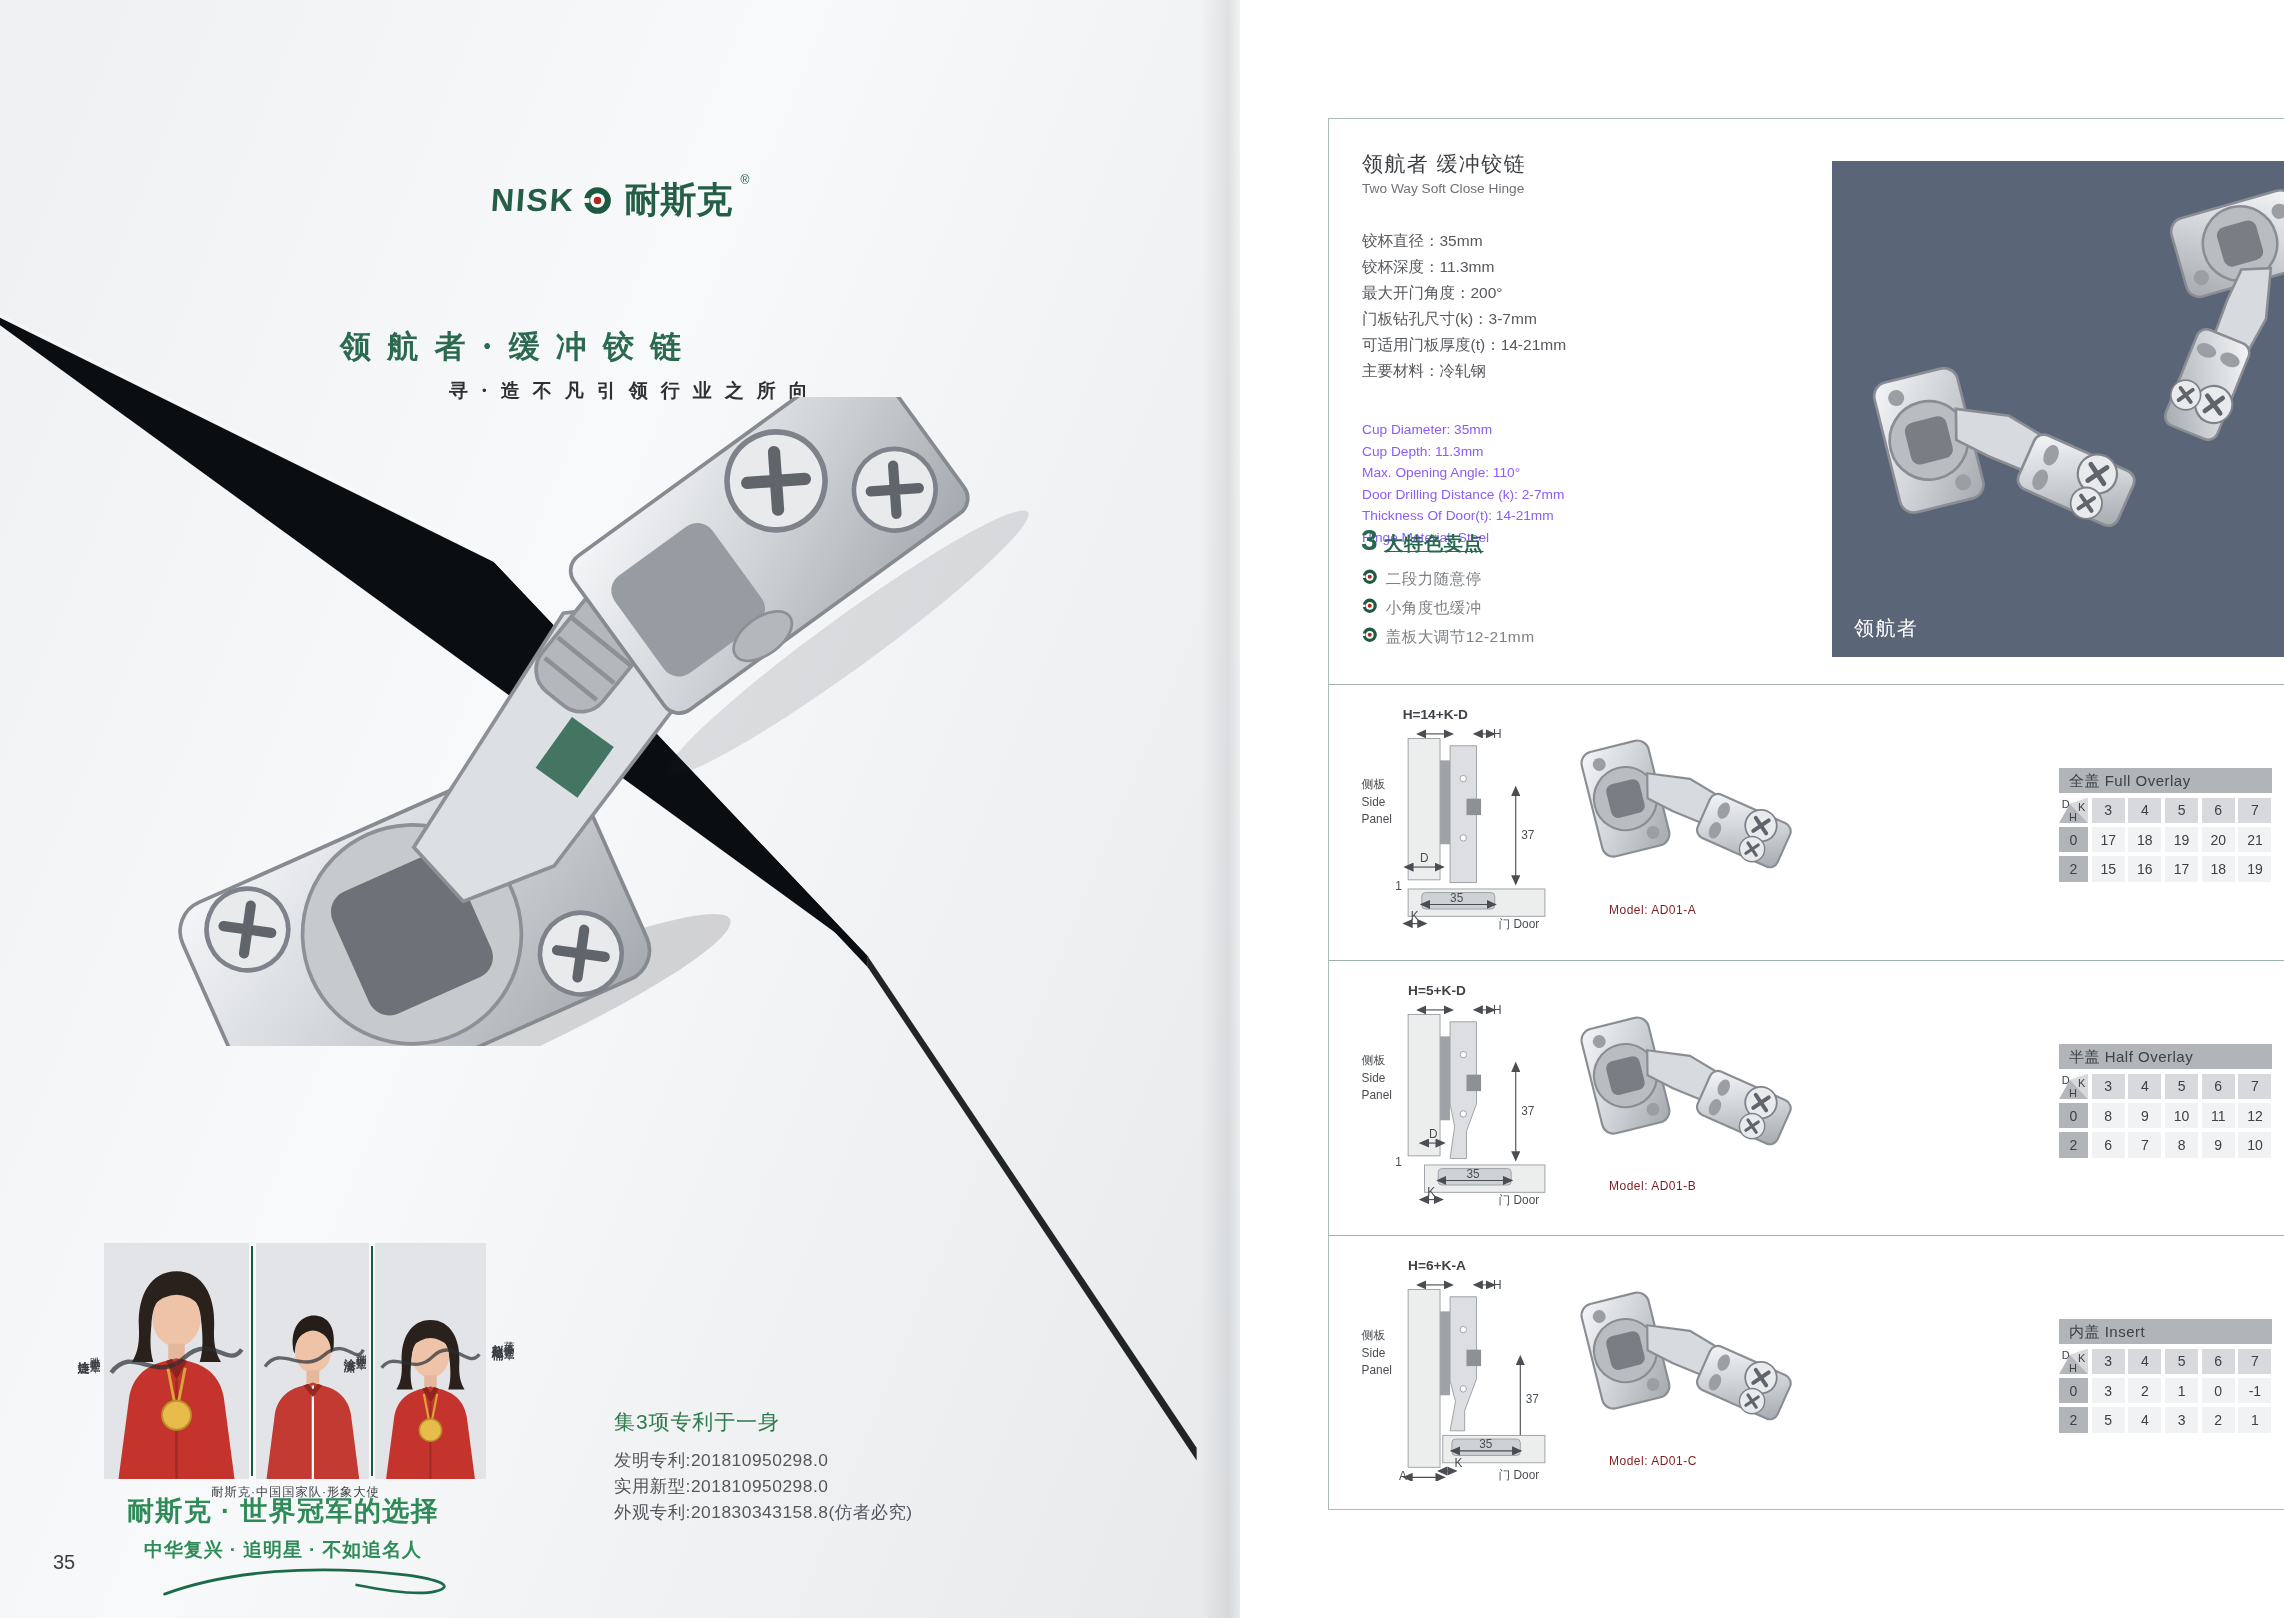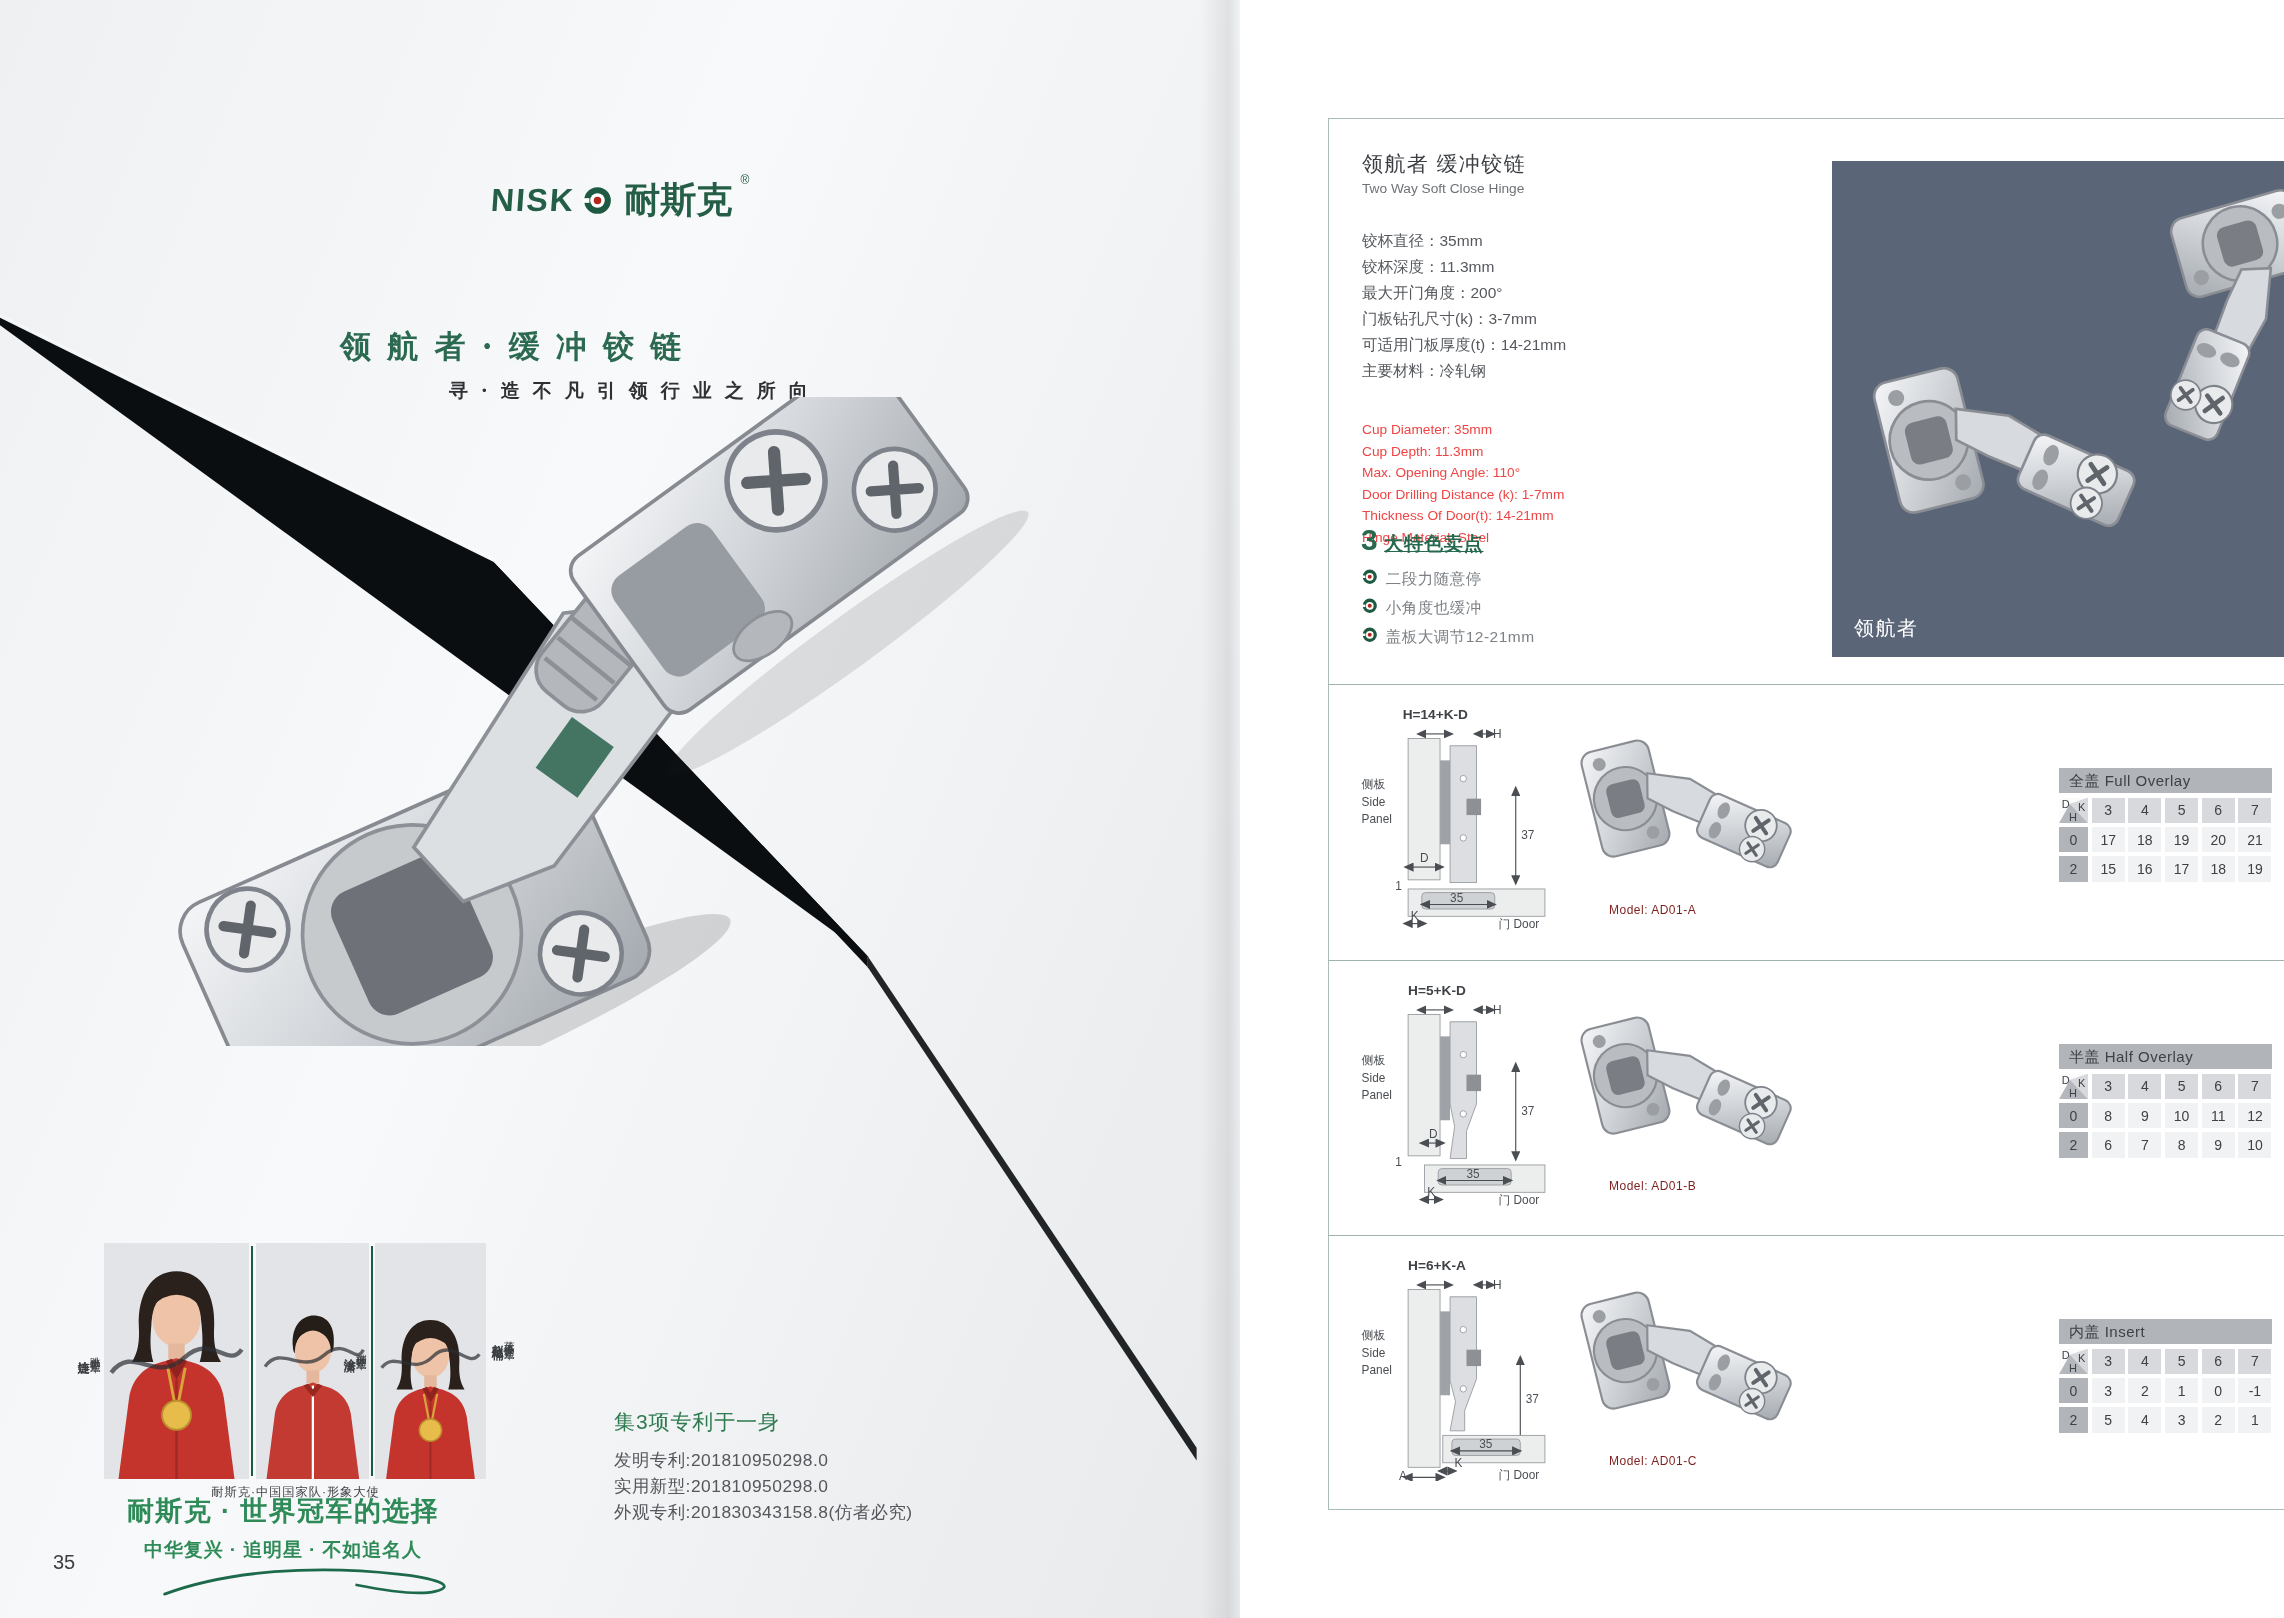--- a/index.html
+++ b/index.html
@@ -61,21 +61,21 @@
   .page-right{position:absolute;left:1240px;top:0;width:1242px;height:1618px;background:#ffffff;}
   .panel{position:absolute;left:88px;top:118px;width:1062px;height:1390px;
     border:0.9px solid #a9bdb2;background:#fff;}
   .divider{position:absolute;left:0;width:100%;height:0.9px;background:#9eb4a8;}
 
   .h-title{position:absolute;left:33px;top:31px;font-size:21px;color:#3b3e43;letter-spacing:1.4px;font-weight:500;}
   .h-sub{position:absolute;left:33px;top:62px;font-size:13.7px;color:#6e7277;}
   .specs-cn{position:absolute;left:33px;top:109px;}
   .specs-cn div{font-size:15.5px;color:#55585d;line-height:26px;}
   .specs-en{position:absolute;left:33px;top:300px;}
-  .specs-en div{font-size:13.7px;color:#ef4444;line-height:21.5px;}
+  .specs-en div{font-size:13.7px;color:#8b5cf6;line-height:21.5px;}
   .features-hd{position:absolute;left:32px;top:404px;display:flex;align-items:baseline;}
   .f-big{font-size:30px;font-weight:800;color:#27694e;}
   .f-title{font-size:19px;font-weight:800;color:#27694e;margin-left:6.4px;letter-spacing:0.9px;text-decoration:underline;}
   .bullets{position:absolute;left:33px;top:450px;}
   .bullet{display:flex;margin-bottom:7.8px;}
   .bullet svg{width:15.5px;height:15.5px;flex:0 0 15.5px;}
   .bullet span{font-size:15.5px;color:#7d8185;margin-left:8.2px;letter-spacing:0.5px;}
 
   .photo-box{position:absolute;left:503px;top:42px;width:537px;height:496px;background:#5b6578;}
   .photo-box .box-art{position:absolute;left:0;top:0;width:100%;height:100%;}
@@ -295,21 +295,21 @@
           <div class="spec-line">铰杯深度：11.3mm</div>
           <div class="spec-line">最大开门角度：200°</div>
           <div class="spec-line">门板钻孔尺寸(k)：3-7mm</div>
           <div class="spec-line">可适用门板厚度(t)：14-21mm</div>
           <div class="spec-line">主要材料：冷轧钢</div>
         </div>
       <div class="specs-en">
           <div class="spec-line">Cup Diameter: 35mm</div>
           <div class="spec-line">Cup Depth: 11.3mm</div>
           <div class="spec-line">Max. Opening Angle: 110°</div>
-          <div class="spec-line">Door Drilling Distance (k): 1-7mm</div>
+          <div class="spec-line">Door Drilling Distance (k): 2-7mm</div>
           <div class="spec-line">Thickness Of Door(t): 14-21mm</div>
           <div class="spec-line">Hinge Material: Steel</div>
         </div>
 
       <div class="features-hd">
         <span class="f-big">3</span>
         <span class="f-title">大特色卖点</span>
       </div>
       <div class="bullets">
         <div class="bullet">

